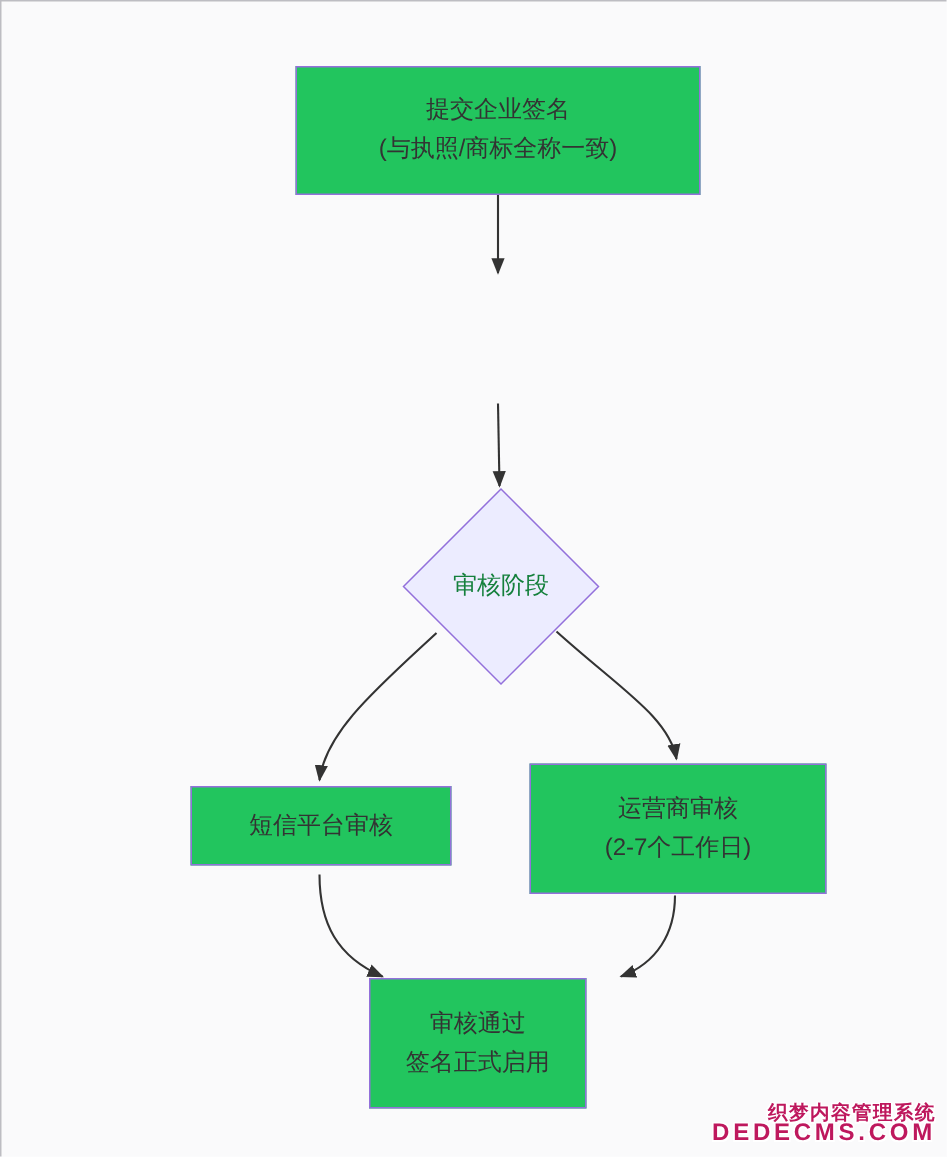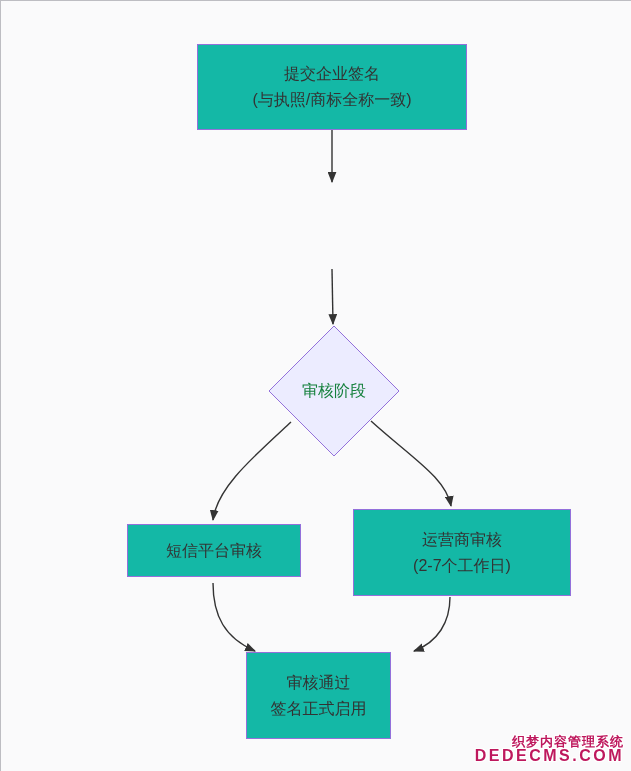--- a/index.html
+++ b/index.html
@@ -19,36 +19,36 @@
   }
   svg.edges {
     position: absolute;
     left: 0; top: 0;
     width: 631px; height: 771px;
     z-index: 1;
   }
   .node {
     position: absolute;
     z-index: 2;
-    background: #14b8a6;
+    background: #22c55e;
     border: 1px solid #9370db;
     color: #333333;
     display: flex;
     flex-direction: column;
     align-items: center;
     justify-content: center;
     text-align: center;
     font-size: 16px;
     line-height: 26px;
     box-sizing: border-box;
   }
   #node-submit-signature   { left: 196px; top: 43px;  width: 270px; height: 86px; }
   #node-submit-documents   { left: 193px; top: 183px; width: 277px; height: 85px; }
   #node-sms-platform       { left: 126px; top: 523px; width: 174px; height: 53px; }
-  #node-operator-review    { left: 352px; top: 508px; width: 218px; height: 87px; }
+  #node-operator-review    { left: 352px; top: 508px; width: 198px; height: 87px; }
   #node-review-passed      { left: 245px; top: 651px; width: 145px; height: 87px; text-align: right; }
   .diamond-label {
     position: absolute;
     z-index: 2;
     left: 263px; top: 377px;
     width: 140px;
     text-align: center;
     color: #15803d;
     font-size: 16px;
     line-height: 26px;

